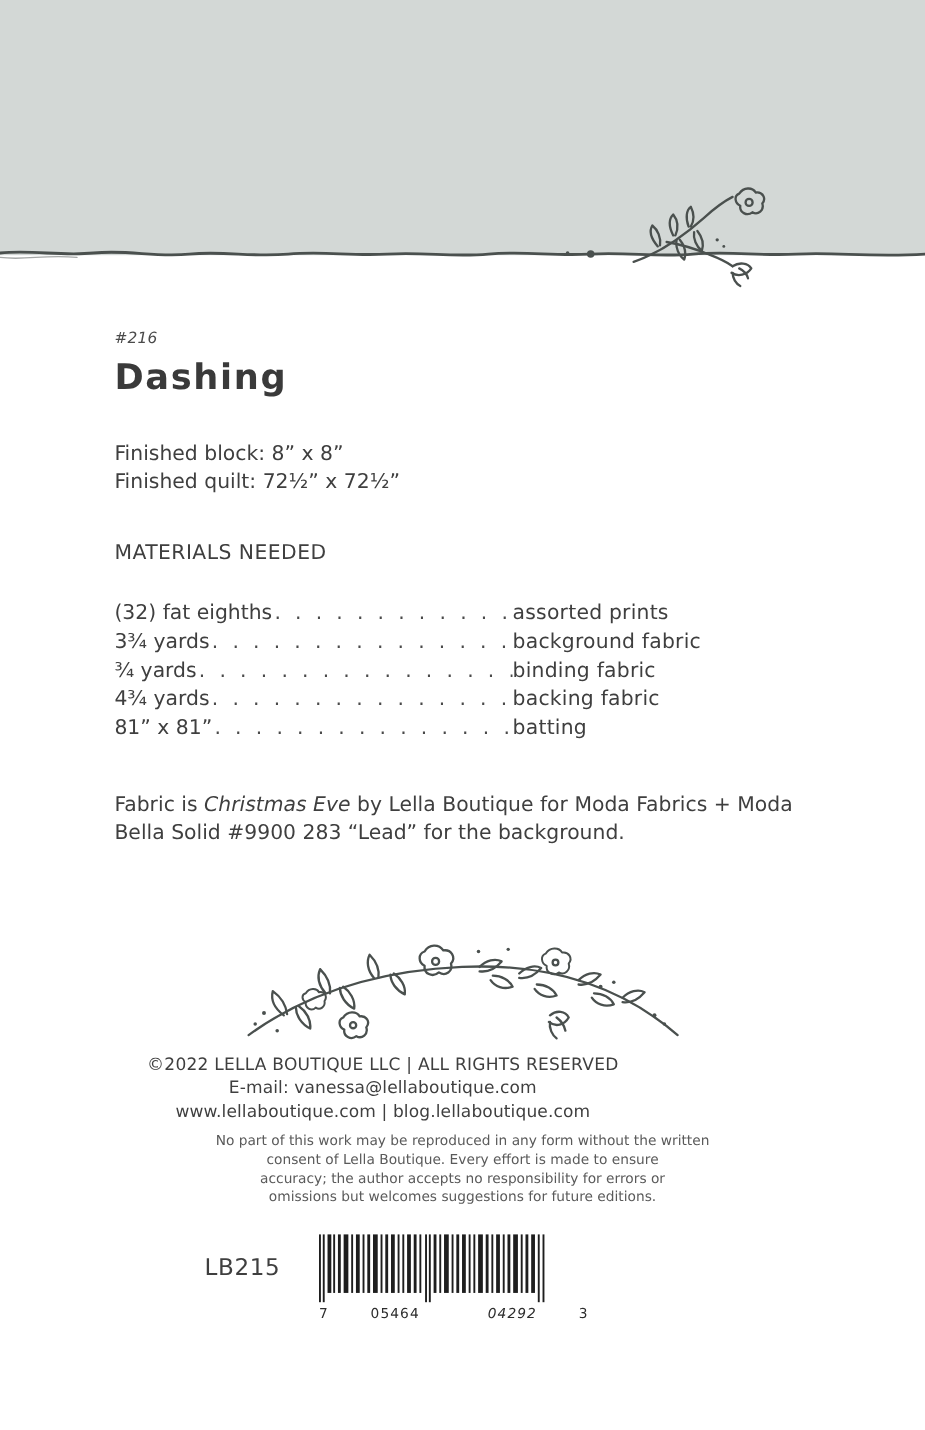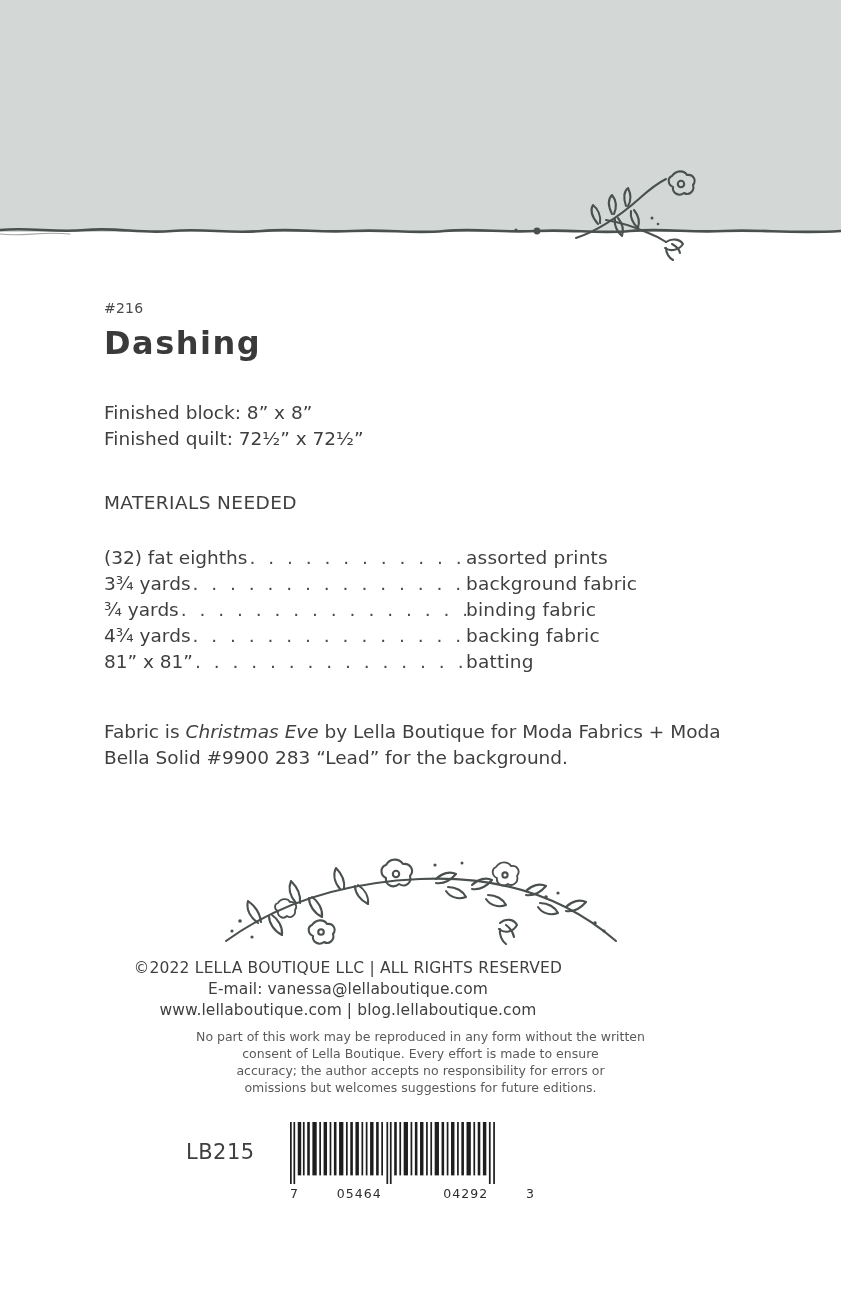--- a/index.html
+++ b/index.html
@@ -46,20 +46,21 @@
     left: 104px;
     top: 300px;
     width: 660px;
   }
 
   .pattern-number {
     font-size: 14px;
     letter-spacing: 0.2px;
     color: #4a4a4a;
     margin: 0 0 8px 0;
+    font-style: italic;
   }
 
   .pattern-title {
     font-size: 32px;
     font-weight: bold;
     letter-spacing: 1.5px;
     color: #3a3a3a;
     margin: 0 0 38px 0;
     font-family: "DejaVu Sans", sans-serif;
   }
@@ -174,21 +175,21 @@
   .barcode-digits {
     display: flex;
     font-size: 12.5px;
     color: #2d2d2d;
     margin-top: 2px;
     font-family: "DejaVu Sans", sans-serif;
     letter-spacing: 1px;
   }
   .bd-left { width: 16px; text-align: left; }
   .bd-g1 { flex: 1; text-align: center; }
-  .bd-g2 { flex: 1; text-align: center; }
+  .bd-g2 { flex: 1; text-align: center; font-style: italic; }
   .bd-right { width: 16px; text-align: right; }
 </style>
 </head>
 <body>
 
 <div class="top-panel"></div>
 
 <svg class="torn-edge" viewBox="0 0 841 70" xmlns="http://www.w3.org/2000/svg">
   <path d="M0,30 C30,27 55,33 85,30 C118,27 140,34 172,31 C205,28 228,34 262,31 C295,28 318,33 352,31 C388,29 410,34 444,31 C478,28 502,33 536,31 C572,29 596,34 630,31 C665,28 690,33 724,31 C760,29 790,34 841,31" fill="none" stroke="#4a504e" stroke-width="2.6" stroke-linecap="round"></path>
   <path d="M0,34 C24,37 40,31 70,34" fill="none" stroke="#4a504e" stroke-width="1.2" stroke-linecap="round" opacity="0.5"></path>

